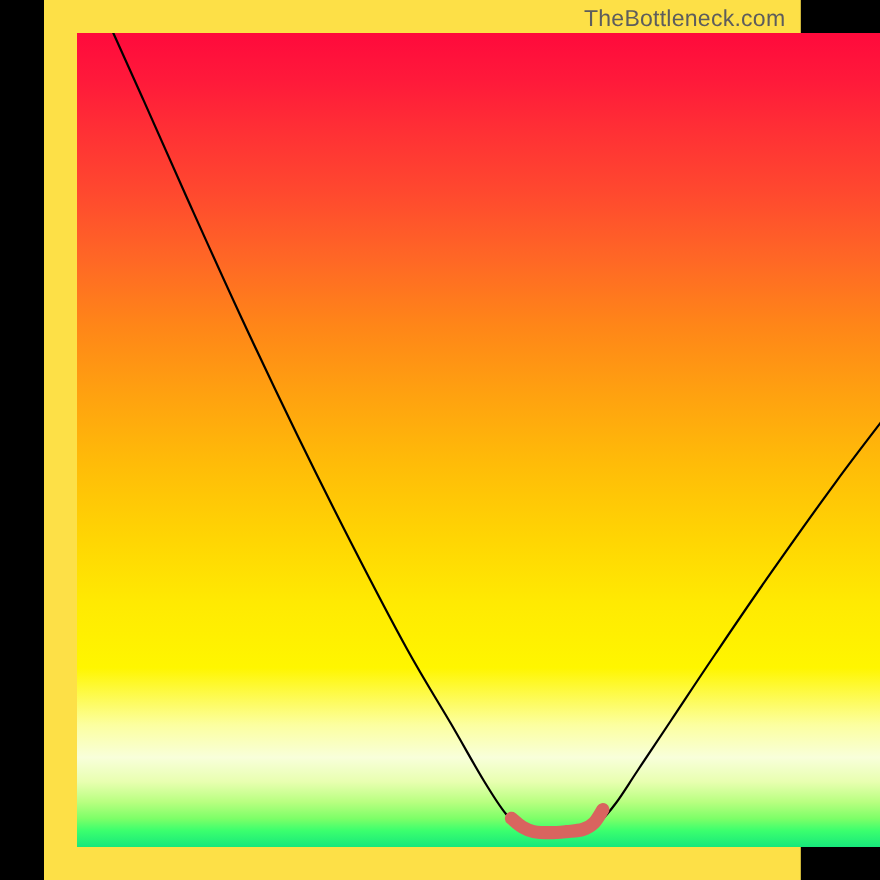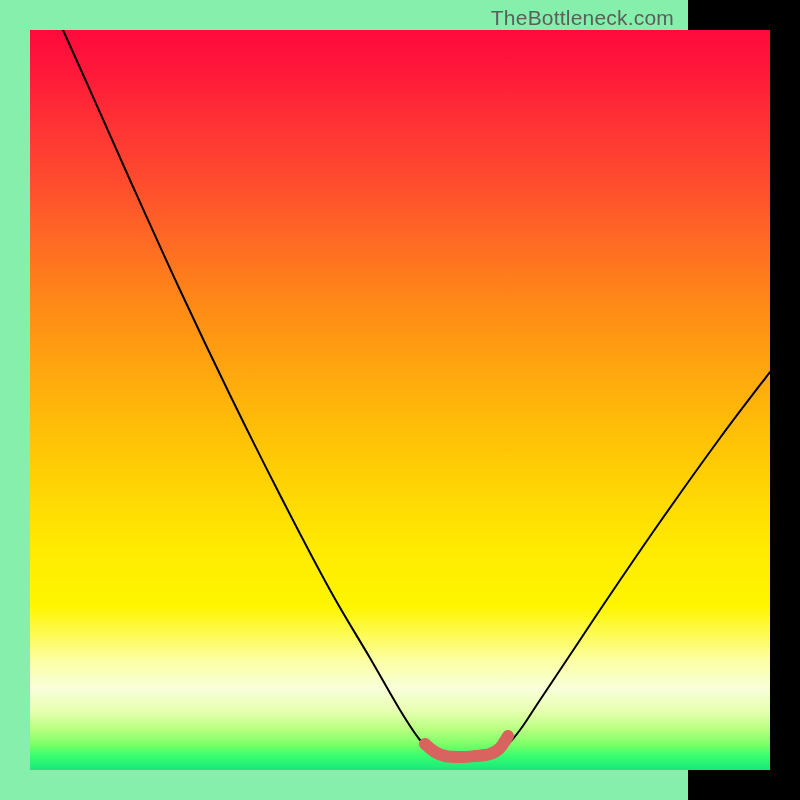--- a/index.html
+++ b/index.html
@@ -8,21 +8,22 @@
     width: 800px;
     height: 800px;
     background: #000;
     overflow: hidden;
     font-family: Arial, Helvetica, sans-serif;
   }
   .frame {
     position: relative;
     width: 688px;
     height: 800px;
-    background: #86efac;
+    background: #fde047;
+    margin-left: 40px;
   }
   .plot-area {
     position: absolute;
     left: 30px;
     top: 30px;
     width: 740px;
     height: 740px;
     overflow: hidden;
   }
   .gradient {

